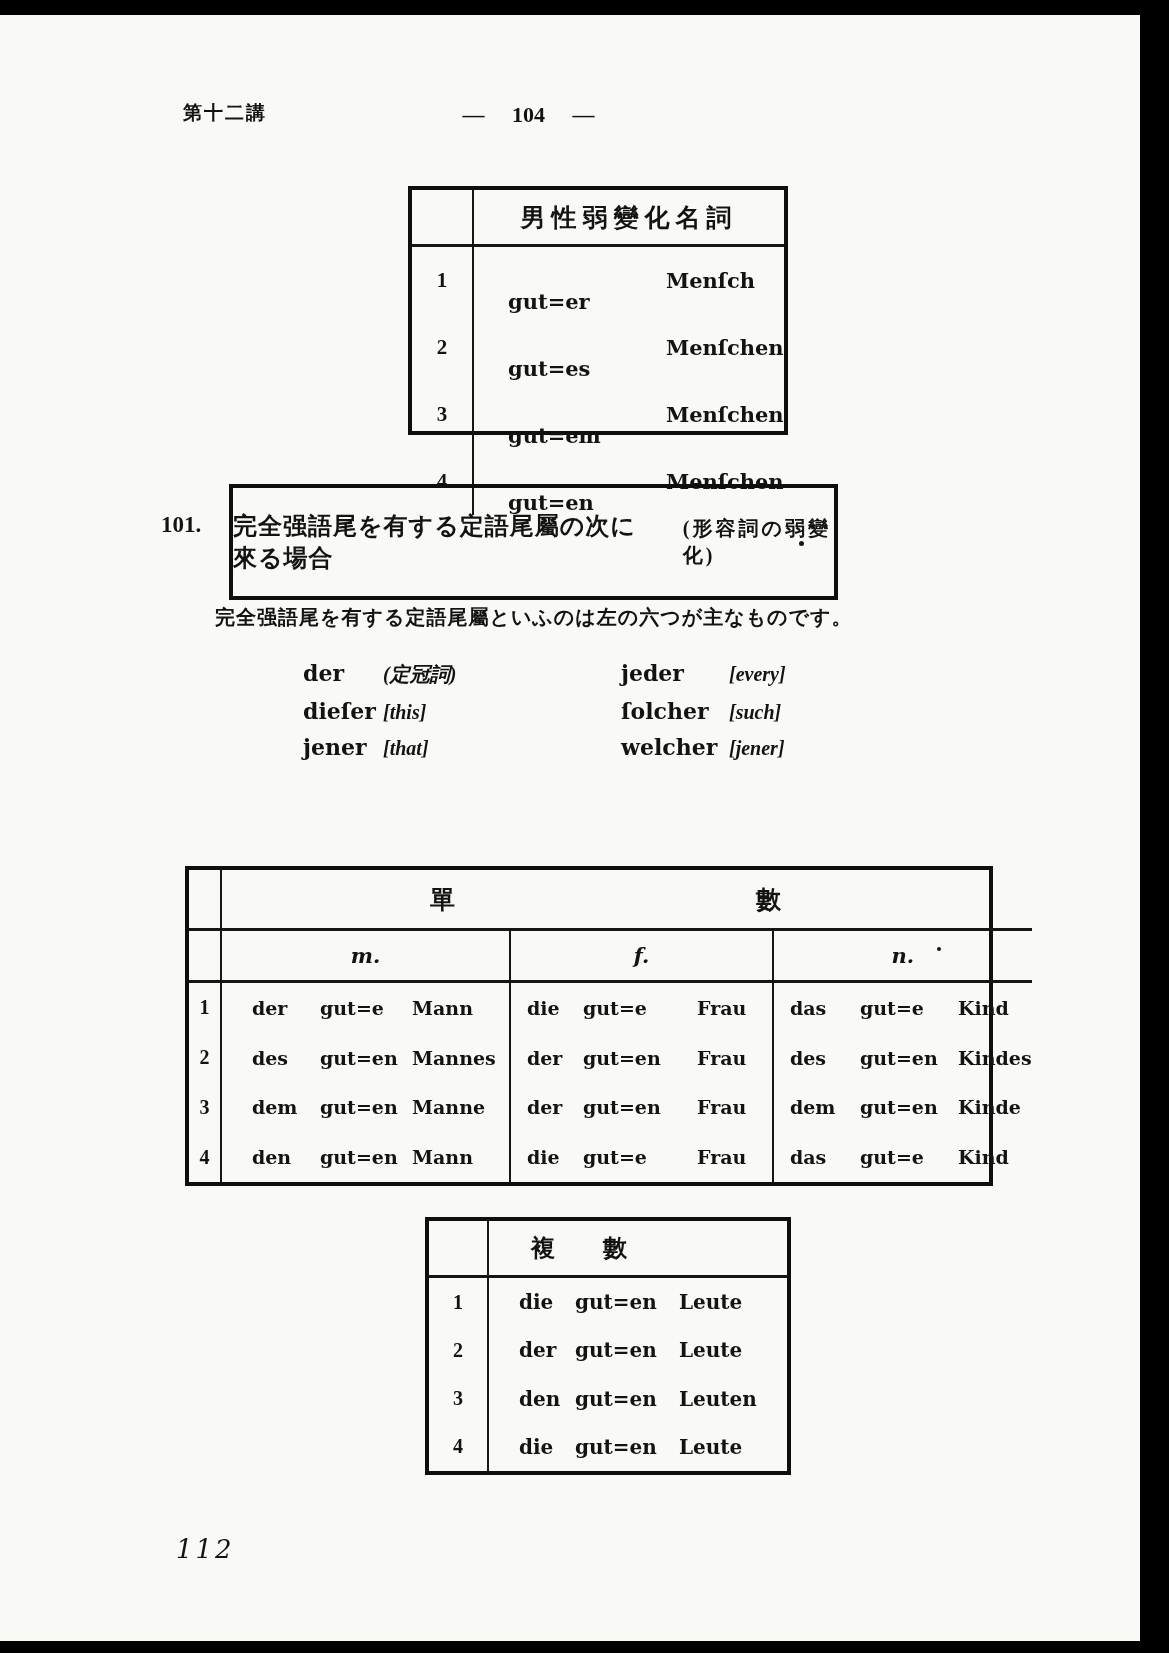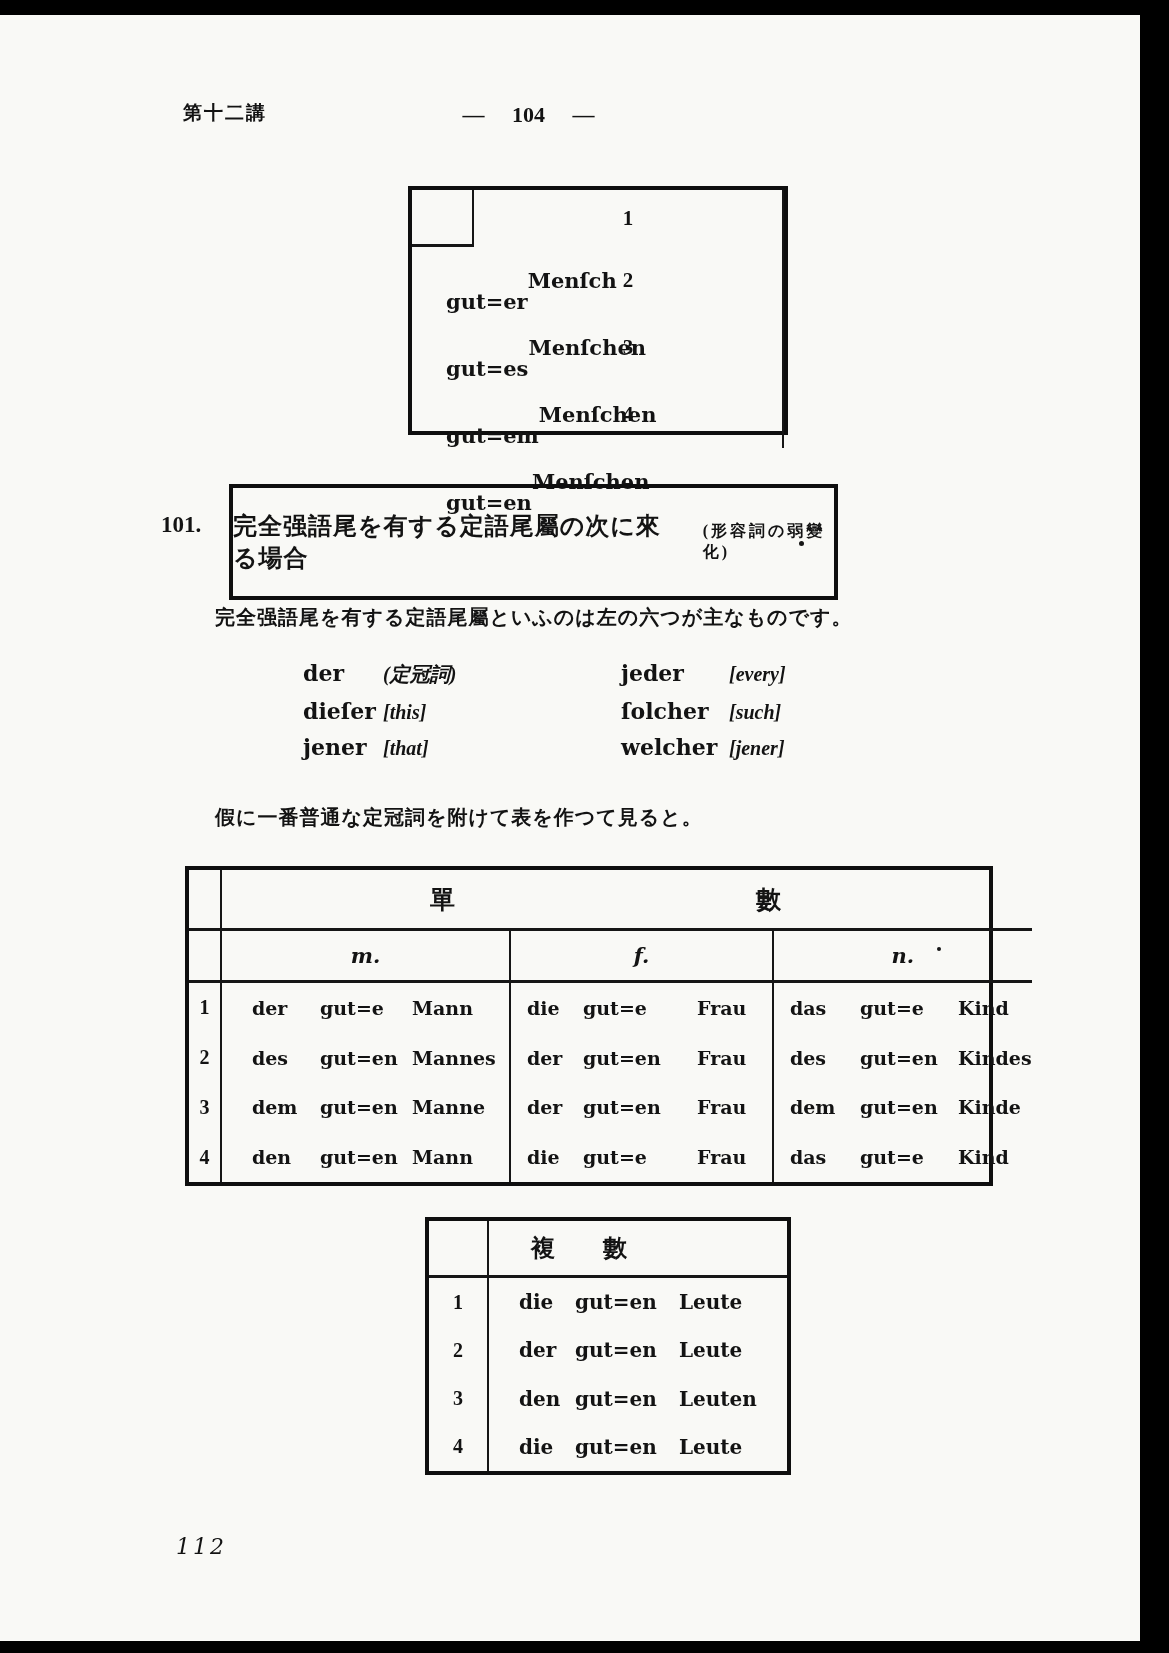--- a/index.html
+++ b/index.html
@@ -26,21 +26,21 @@
   .t1-num{border-right:2px solid #161616;display:flex;align-items:center;justify-content:center;
           font-size:21px;font-weight:700;}
   .t1-cell{display:flex;align-items:center;padding-left:34px;font-size:21px;}
   .t1-cell .adj{display:inline-block;width:158px;margin-top:42px;}
 
   
   .sec-num{position:absolute;left:161px;top:512px;font-size:23px;font-weight:700;}
   .sec-box{position:absolute;left:229px;top:484px;width:601px;height:108px;border:4px solid #0f0f0f;
            display:flex;flex-direction:row;align-items:center;justify-content:center;gap:7px;}
   .sec-l1{font-size:24px;letter-spacing:1px;}
-  .sec-l2{font-size:16px;letter-spacing:3px;margin-left:22px;}
+  .sec-l2{font-size:20px;letter-spacing:3px;margin-left:22px;}
 
   .para{position:absolute;font-size:20px;letter-spacing:1px;margin-left:16px;}
   .para1{left:199px;top:604px;}
   .para2{left:199px;top:804px;}
 
   
   .dets{position:absolute;left:303px;top:660px;display:grid;
         grid-template-columns:80px 238px 108px auto;row-gap:10px;align-items:baseline;}
   .dets .word{font-size:22px;}
   .dets .gloss{font-size:20px;font-weight:600;font-style:italic;}
@@ -67,40 +67,41 @@
   .plur{position:absolute;left:425px;top:1217px;width:358px;height:250px;border:4px solid #0f0f0f;
         display:grid;grid-template-columns:60px 1fr;grid-template-rows:57px repeat(4,1fr);}
   .p-corner{border-right:2px solid #161616;border-bottom:3px solid #161616;}
   .p-head{border-bottom:3px solid #161616;display:flex;align-items:center;padding-left:42px;gap:48px;
           font-size:24px;}
   .p-num{border-right:2px solid #161616;display:flex;align-items:center;justify-content:center;
          font-size:20px;font-weight:700;}
   .p-cell{display:grid;grid-template-columns:56px 104px auto;padding-left:30px;align-items:center;
           font-size:20px;}
 
-  .footer-num{position:absolute;left:176px;top:1534px;font-size:22px;font-style:italic;
+  .footer-num{position:absolute;left:176px;top:1534px;font-size:26px;font-style:italic;
               font-family:"DejaVu Serif",serif;letter-spacing:3px;font-weight:400;}
 
   .speck{position:absolute;background:#161616;border-radius:50%;}
   .speck-a{left:799px;top:541px;width:5px;height:5px;}
   .speck-b{left:937px;top:947px;width:4px;height:4px;}
 </style>
 </head>
 <body>
 
 <div class="page">
   <div class="bar bar-top"></div>
   <div class="bar bar-right"></div>
   <div class="bar bar-bottom"></div>
 
   <div class="hdr-left jp">第十二講</div>
   <div class="hdr-page">— 104 —</div>
 
   <div class="t1">
     <div class="t1-corner"></div>
+    <div class="t1-title jp">男性弱變化名詞</div>
 
     <div class="t1-num">1</div>
     <div class="t1-cell">
       <span class="de adj">gut=er</span>
       <span class="de">Menſch</span>
     </div>
     <div class="t1-num">2</div>
     <div class="t1-cell">
       <span class="de adj">gut=es</span>
       <span class="de">Menſchen</span>
@@ -136,21 +137,20 @@
     <span class="gloss">[this]</span>
     <span class="de word">ſolcher</span>
     <span class="gloss">[such]</span>
 
     <span class="de word">jener</span>
     <span class="gloss">[that]</span>
     <span class="de word">welcher</span>
     <span class="gloss">[jener]</span>
   </div>
 
-  <div class="para para2 jp">假に一番普通な定冠詞を附けて表を作つて見ると。</div>
 
   <div class="sing">
     <div class="s-corner"></div>
     <div class="s-span">
       <span class="s-tan jp">單</span>
       <span class="s-su jp">數</span>
     </div>
 
     <div class="s-numh"></div>
     <div class="s-g mid">m.</div>

